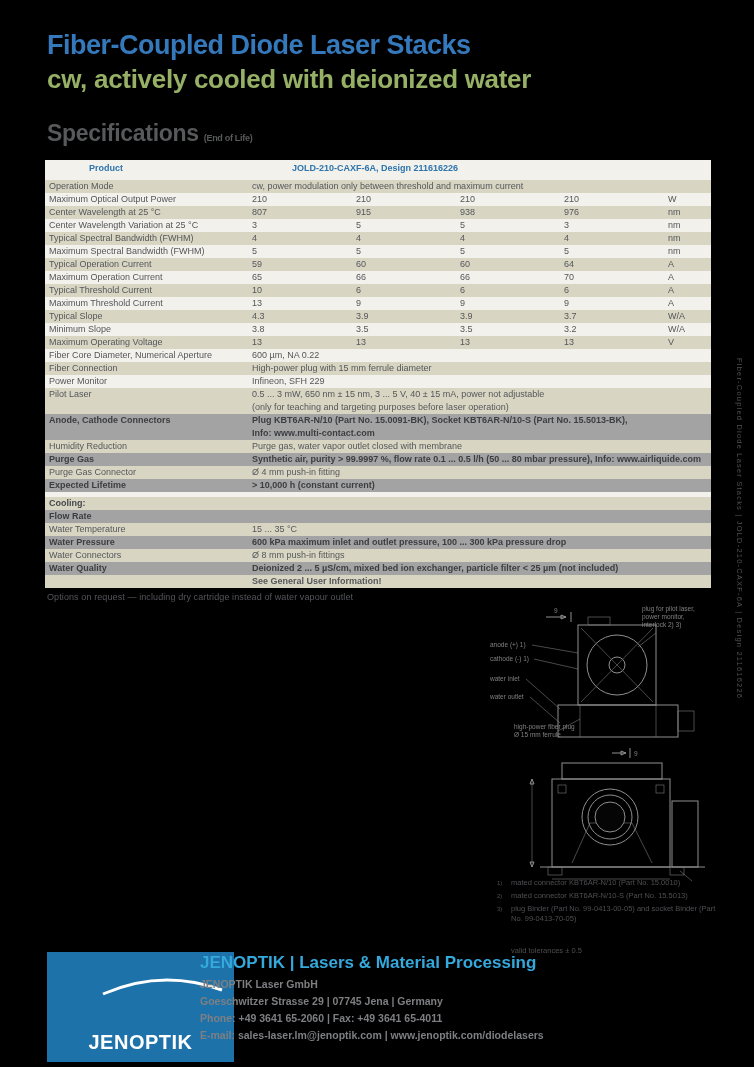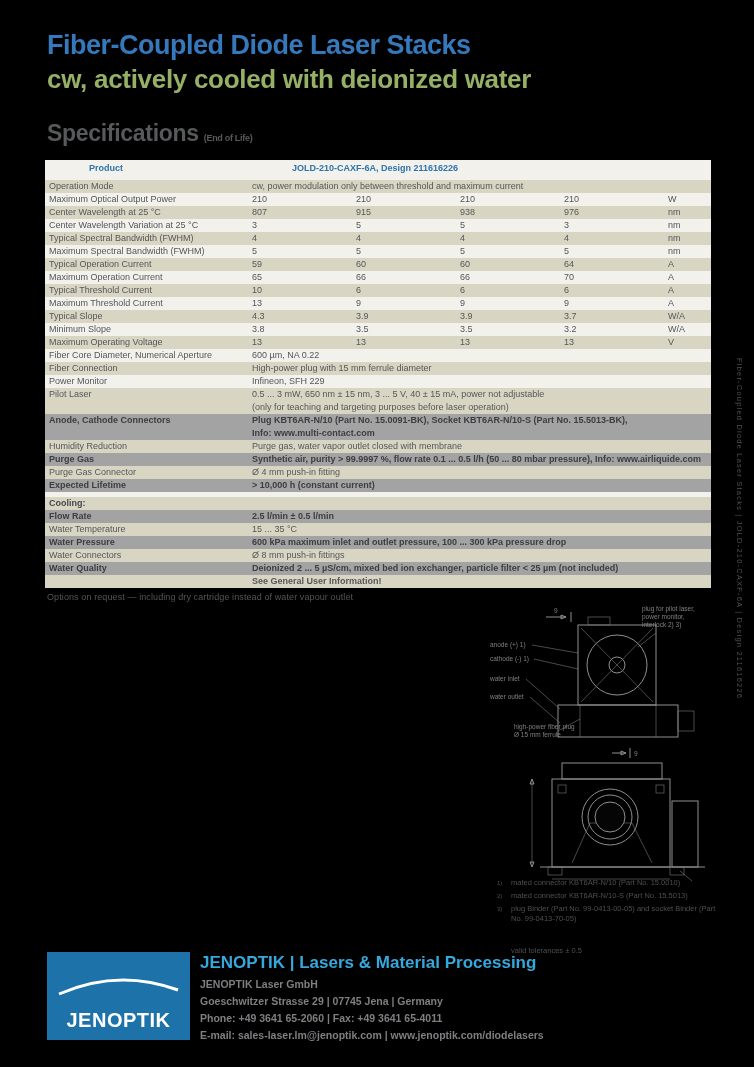--- a/index.html
+++ b/index.html
@@ -35,21 +35,21 @@
   .drawing .thin{stroke:#7a7a7c;stroke-width:0.6;fill:none;}
   
   .footnotes{position:absolute;left:497px;top:878px;width:228px;font-size:7.5px;line-height:10px;color:#4e4f52;}
   .footnotes .fn{margin-bottom:3px;display:flex;}
   .footnotes .sup{width:14px;flex:none;font-size:6px;vertical-align:super;}
   .footnotes .fn-last{margin-top:22px;}
   
   .edge-text{position:absolute;left:744px;top:358px;transform:rotate(90deg);transform-origin:0 0;
              font-size:7.5px;color:#515154;letter-spacing:1.2px;white-space:nowrap;width:370px;}
   
-  .logo-box{position:absolute;left:47px;top:952px;width:143px;height:88px;background:#1d72aa;}
+  .logo-box{position:absolute;left:47px;top:952px;width:143px;height:110px;background:#1d72aa;padding-left:44px;}
   .logo-text{position:absolute;left:0;right:0;bottom:8px;text-align:center;color:#fff;
              font-size:20px;font-weight:bold;letter-spacing:0.5px;}
   .footer-lines{position:absolute;left:200px;top:953px;font-size:10.5px;}
   .footer-lines div{margin-bottom:5px;}
   .f-division{color:#35a8dc;font-weight:bold;font-size:17px;}
   .f-gray{color:#7e7f82;font-weight:bold;}
 </style>
 </head>
 <body>
 
@@ -226,23 +226,20 @@
         <div class="c-span b">
           <div>&gt; 10,000 h (constant current)</div>
         </div>
       </div>
       <div class="trow gaprow2"></div>
       <div class="trow bg-a section-row">
         <div class="c-label b">Cooling:</div>
       </div>
       <div class="trow bg-dark">
         <div class="c-label b">Flow Rate</div>
-        <div class="c-span b">
-          <div>2.5 l/min ± 0.5 l/min</div>
-        </div>
       </div>
       <div class="trow bg-a">
         <div class="c-label">Water Temperature</div>
         <div class="c-span">
           <div>15 ... 35 °C</div>
         </div>
       </div>
       <div class="trow bg-dark">
         <div class="c-label b">Water Pressure</div>
         <div class="c-span b">

